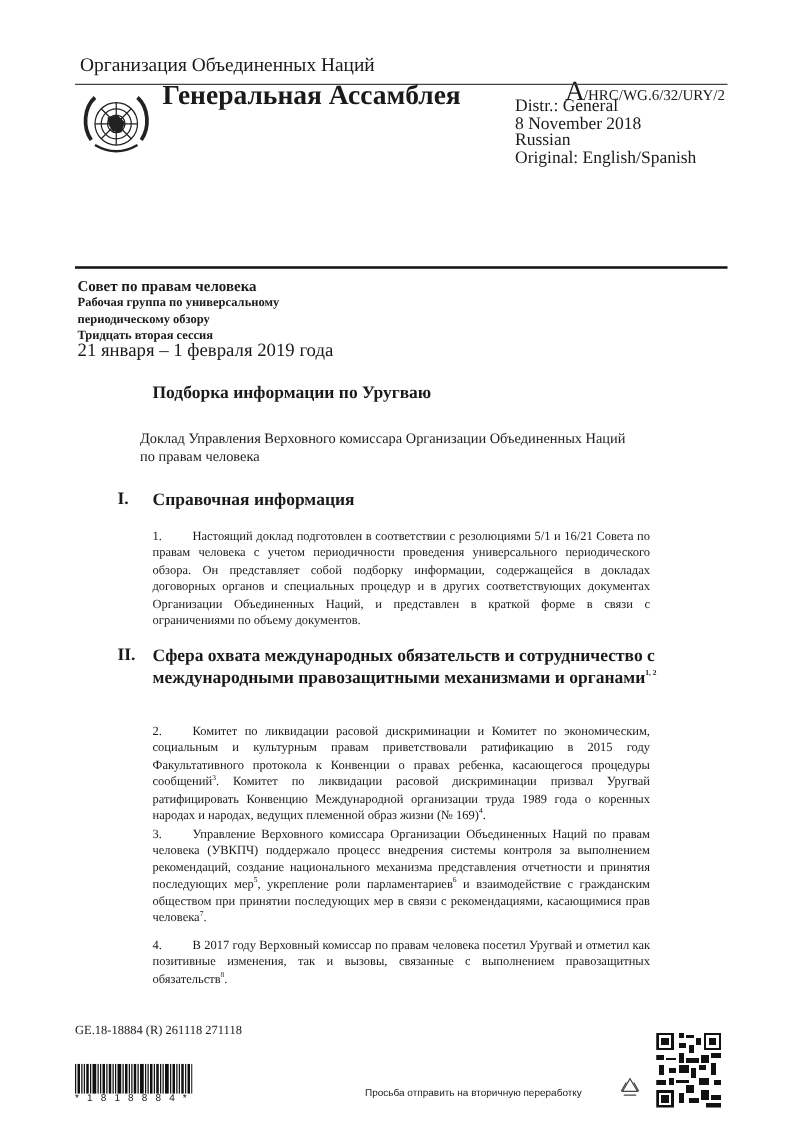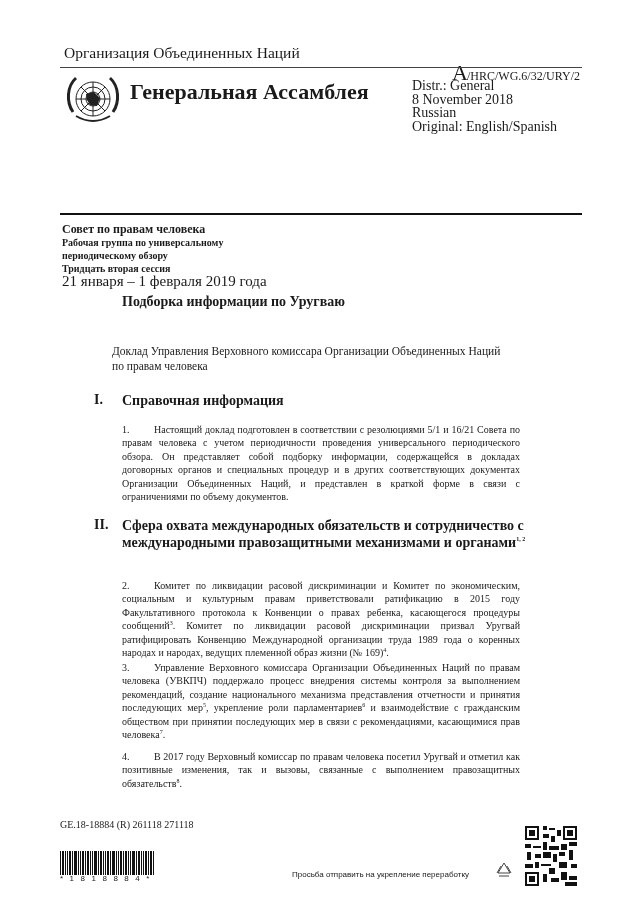--- a/index.html
+++ b/index.html
@@ -4,28 +4,28 @@
   <style>
     html, body { margin: 0; padding: 0; background: #fff; }
     body { width: 640px; height: 905px; position: relative; overflow: hidden;
            font-family: "Liberation Serif", "DejaVu Serif", serif; color: #1a1a1a; }
     .abs { position: absolute; }
     .org { left: 64px; top: 44px; font-size: 15.5px; }
     .symbol { right: 60px; top: 40px; font-size: 12px; white-space: nowrap; margin-top: 20px; }
     .symbol .big { font-size: 22px; letter-spacing: -1px; }
     .top-rule { left: 60px; top: 67px; width: 522px; height: 1px; background: #444; }
     .logo { left: 64px; top: 72px; width: 58px; height: 56px; }
-    .assembly { left: 130px; top: 63px; font-size: 22px; font-weight: bold; margin-top: 16px; }
+    .assembly { left: 130px; top: 63px; font-size: 22px; font-weight: bold; }
     .distr { left: 412px; top: 79px; font-size: 14px; line-height: 13.5px; }
     .thick-rule { left: 60px; top: 213px; width: 522px; height: 2px; background: #111; }
     .council { left: 62px; top: 223px; line-height: 13px; }
     .council .l1 { font-size: 12px; font-weight: bold; }
     .council .l2 { font-size: 10px; font-weight: bold; }
     .council .l3 { font-size: 15px; }
-    .title { left: 122px; top: 294px; font-size: 14px; font-weight: bold; }
+    .title { left: 122px; top: 307px; font-size: 14px; font-weight: bold; }
     .subtitle { left: 112px; top: 344px; font-size: 11.5px; font-weight: normal; line-height: 15px; width: 400px; }
     .h-num { font-size: 14px; font-weight: bold; }
     .h-text { font-size: 14px; font-weight: bold; line-height: 17px; width: 420px; }
     .para { left: 122px; width: 398px; font-size: 10px; line-height: 13.4px; text-align: justify; }
     .para .num { display: inline-block; width: 32px; }
     sup { font-size: 6px; line-height: 0; }
     .footer-code { left: 60px; top: 791px; font-size: 10px; margin-top: 28px; }
     .barcode { left: 60px; top: 851px; width: 94px; height: 24px; }
     .barnum { left: 60px; top: 874px; font-size: 8px; letter-spacing: 6.5px; font-family: "Liberation Sans", sans-serif; }
     .recycle-text { left: 292px; top: 870px; font-size: 8px; font-family: "Liberation Sans", sans-serif; }
@@ -128,21 +128,21 @@
       <rect x="81" y="0" width="1" height="24"></rect>
       <rect x="83" y="0" width="1" height="24"></rect>
       <rect x="85" y="0" width="2" height="24"></rect>
       <rect x="88" y="0" width="1" height="24"></rect>
       <rect x="90" y="0" width="2" height="24"></rect>
       <rect x="93" y="0" width="1" height="24"></rect>
   </g>
 </svg>
 <div class="abs barnum">*1818884*</div>
 
-<div class="abs recycle-text">Просьба отправить на укрепление переработку</div>
+<div class="abs recycle-text">Просьба отправить на вторичную переработку</div>
 <svg class="abs recycle-icon" viewBox="0 0 20 20">
   <g fill="none" stroke="#444" stroke-width="1">
     <path d="M10 2 L16 12 L4 12 Z"></path>
       <path d="M7 5 L3 12"></path>
       <path d="M13 5 L17 12"></path>
       <path d="M5 15 L15 15"></path>
   </g>
 </svg>
 
 <svg class="abs qr" viewBox="0 0 26 30" shape-rendering="crispEdges">

